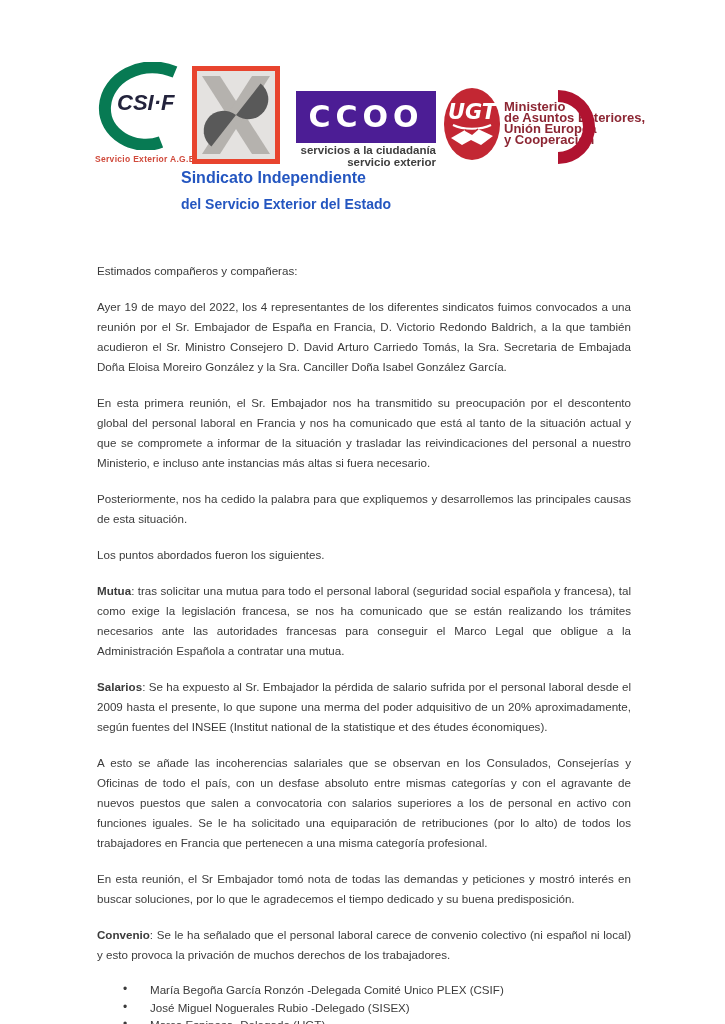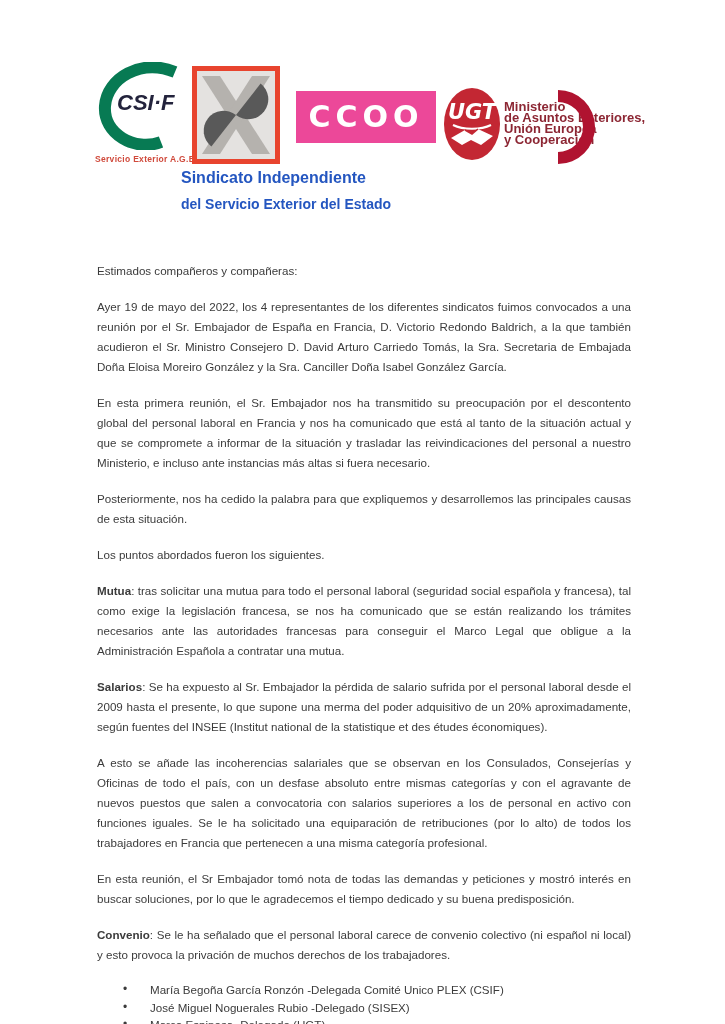--- a/index.html
+++ b/index.html
@@ -17,21 +17,21 @@
     font-style:italic;color:#23233c;letter-spacing:0px;
   }
   .csif-caption{margin-top:4px;font-size:8.5px;font-weight:bold;color:#d04a3c;letter-spacing:.3px;}
 
   .sisex-square{left:192px;top:66px;}
   .sisex-cap1{left:181px;top:169px;font-size:16px;font-weight:bold;color:#2456c0;}
   .sisex-cap2{left:181px;top:196px;font-size:14px;font-weight:bold;color:#2456c0;}
 
   .logo-ccoo{left:296px;top:91px;width:140px;}
   .ccoo-box{
-    width:140px;height:52px;background:#ec4899;display:flex;align-items:center;justify-content:center;
+    width:140px;height:52px;background:#4c1d95;display:flex;align-items:center;justify-content:center;
   }
   .ccoo-acronym{
     color:#ffffff;font-weight:bold;font-size:30px;letter-spacing:5px;
     font-family:"DejaVu Sans", sans-serif;line-height:1;
   }
   .ccoo-captions{margin-top:2px;text-align:right;font-weight:bold;color:#3f3f3f;
     font-size:11.5px;line-height:11.5px;}
 
   .logo-ugt{left:443px;top:87px;}
 
@@ -73,20 +73,24 @@
     <path d="M44 89 a20 20 0 0 1 0 -40 z" fill="#595959"></path>
   </g>
 </svg>
 <div class="abs sisex-cap1">Sindicato Independiente</div>
 <div class="abs sisex-cap2">del Servicio Exterior del Estado</div>
 
 <div class="abs logo-ccoo">
   <div class="ccoo-box">
     <span class="ccoo-acronym">CCOO</span>
   </div>
+  <div class="ccoo-captions">
+    <div>servicios a la ciudadanía</div>
+    <div>servicio exterior</div>
+  </div>
 </div>
 
 <svg class="abs logo-ugt" width="58" height="74" viewBox="0 0 58 74">
   <ellipse cx="29" cy="37" rx="28" ry="36" fill="#c32733"></ellipse>
   <text x="29" y="32" text-anchor="middle" font-family="DejaVu Sans, sans-serif" font-size="21" font-weight="bold" font-style="italic" fill="#ffffff">UGT</text>
   <path d="M10 38 C 20 43, 38 43, 48 38" stroke="#ffffff" stroke-width="2" fill="none"></path>
   <path d="M8 51 L22 43 L29 47 L35 42 L50 49 L38 58 L28 53 L19 58 Z" fill="#ffffff"></path>
   <path d="M22 43 L29 47 L35 42" stroke="#c32733" stroke-width="1.5" fill="none"></path>
 </svg>
 

